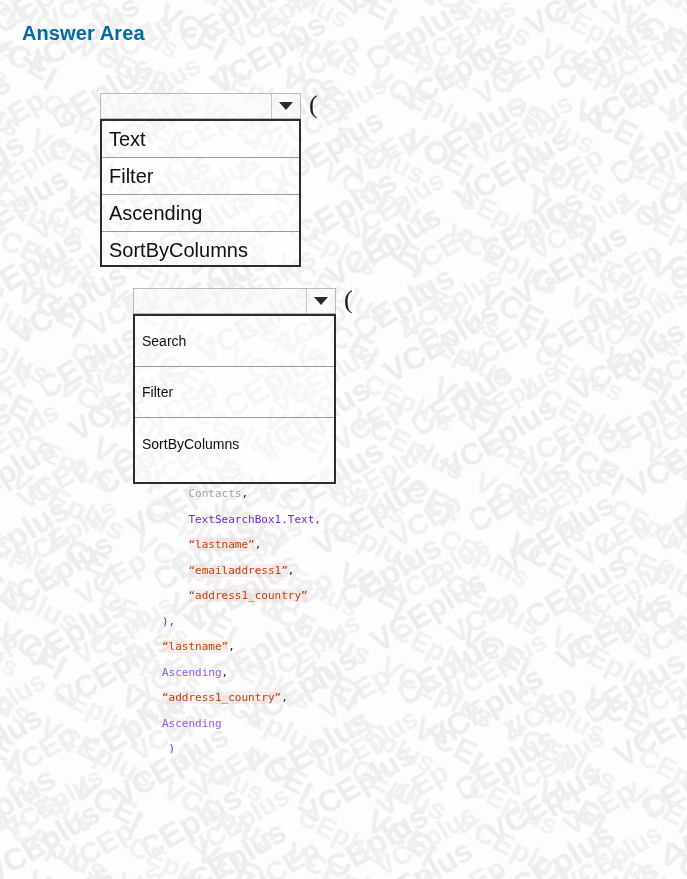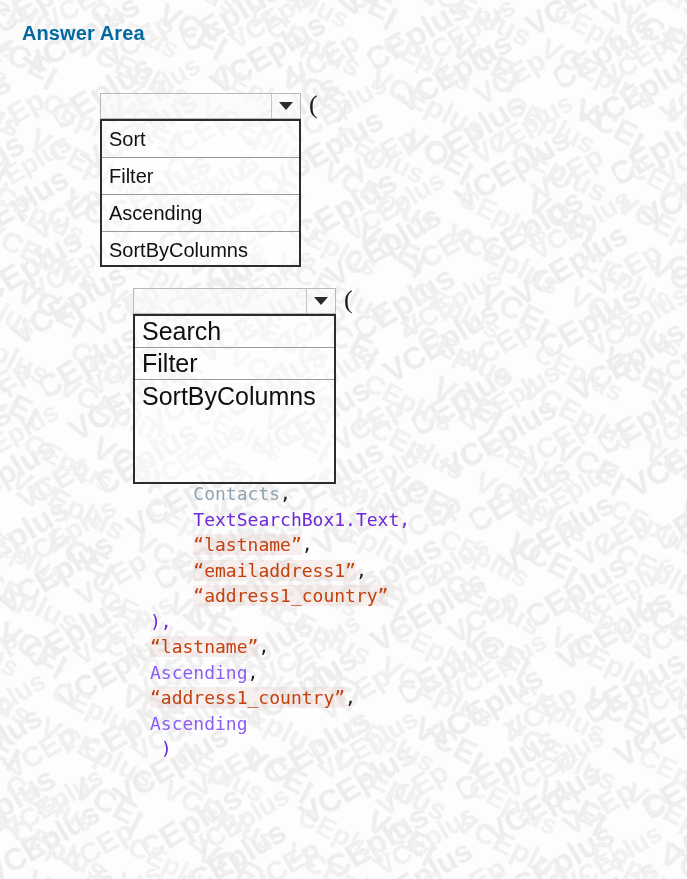--- a/index.html
+++ b/index.html
@@ -119,30 +119,30 @@
 
   
   #dd1-wrap { left: 100px; top: 93px; width: 201px; }
   #dd1-list { left: 100px; top: 119px; width: 201px; height: 148px; }
   #dd1-list .dd-item { height: 37px; font-size: 20px; }
   #dd1-paren { left: 309px; top: 92px; }
 
   
   #dd2-wrap { left: 133px; top: 288px; width: 203px; }
   #dd2-list { left: 133px; top: 314px; width: 203px; height: 170px; }
-  #dd2-list .dd-item { height: 32px; font-size: 25px; text-align: right; }
+  #dd2-list .dd-item { height: 51px; font-size: 14px; text-align: right; }
   #dd2-paren { left: 344px; top: 287px; }
 
   
   #code-block {
     position: absolute;
-    left: 150px;
+    left: 162px;
     top: 481px;
     font-family: "DejaVu Sans Mono", "Liberation Mono", monospace;
-    font-size: 18px;
+    font-size: 11px;
     line-height: 25.5px;
     color: #1b1b1b;
     white-space: pre;
   }
   .code-line { height: 25.5px; white-space: pre; }
   .tok-ident   { color: #90a3ae; }
   .tok-plain   { color: #6d28d9; }
   .tok-string  { color: #c2410c; background: rgba(224,178,178,0.20); }
   .tok-punct   { color: #1b1b1b; }
   .tok-enum    { color: #8b5cf6; }
@@ -179,21 +179,21 @@
     <div class="dd-closed">
       <span class="dd-value"></span>
       <span class="dd-arrow-cell">
         <span class="caret"></span>
       </span>
     </div>
   </div>
   <div id="dd1-paren" class="dd-paren">(</div>
 
   <div id="dd1-list" class="dd-list">
-    <div class="dd-item">Sort</div>
+    <div class="dd-item">Text</div>
     <div class="dd-item">Filter</div>
     <div class="dd-item">Ascending</div>
     <div class="dd-item">SortByColumns</div>
   </div>
 
   <div id="dd2-wrap" class="dd-wrap">
     <div class="dd-closed">
       <span class="dd-value"></span>
       <span class="dd-arrow-cell">
         <span class="caret"></span>

